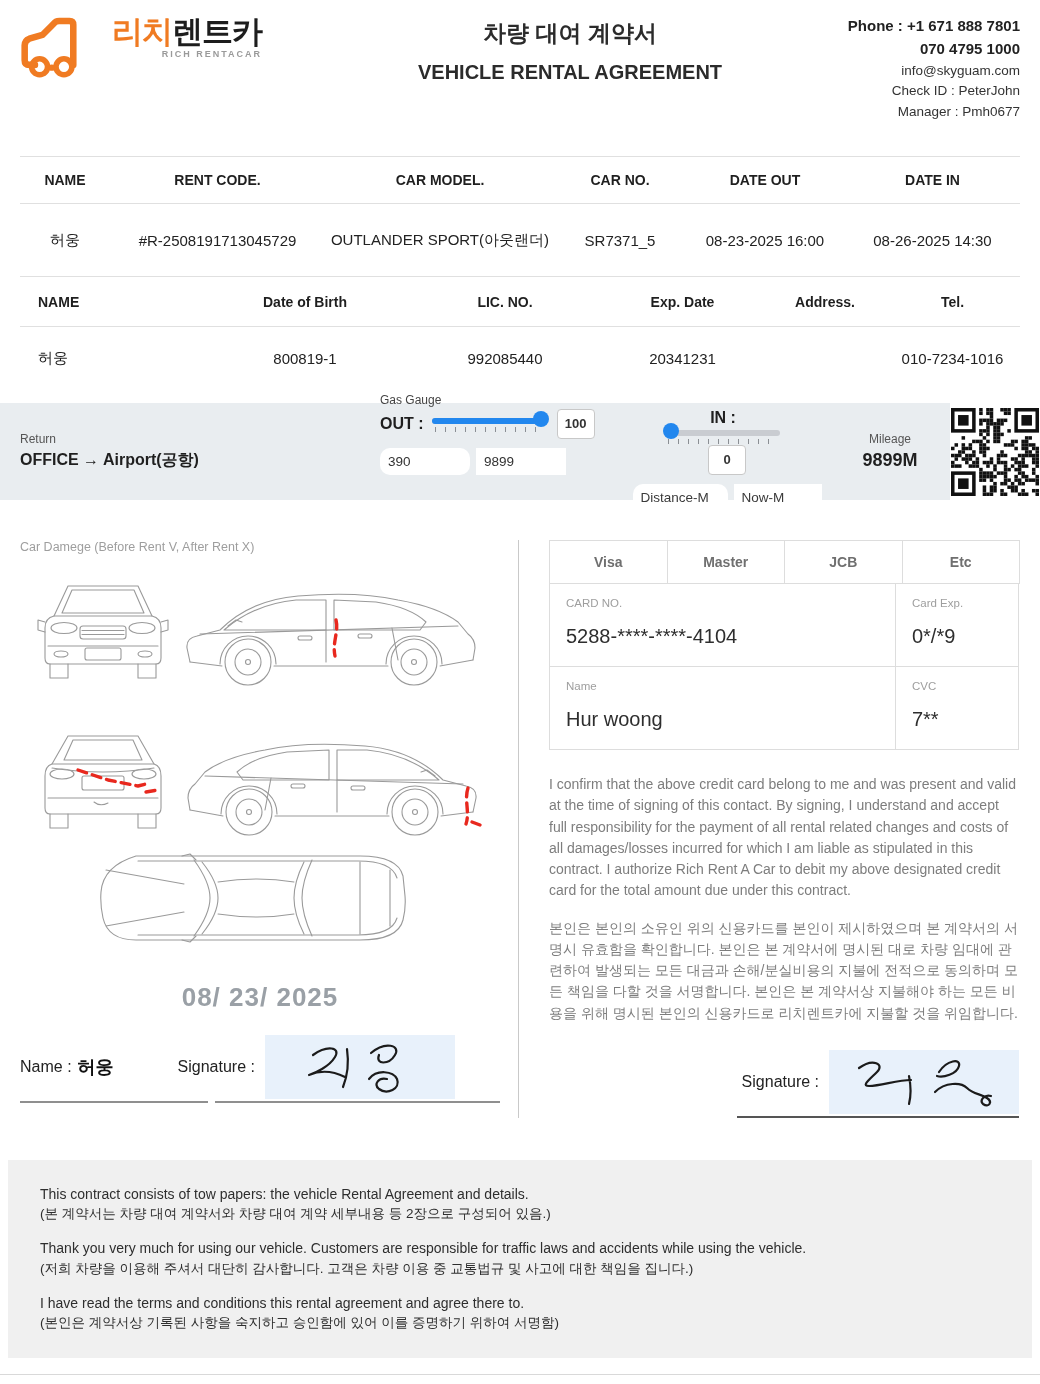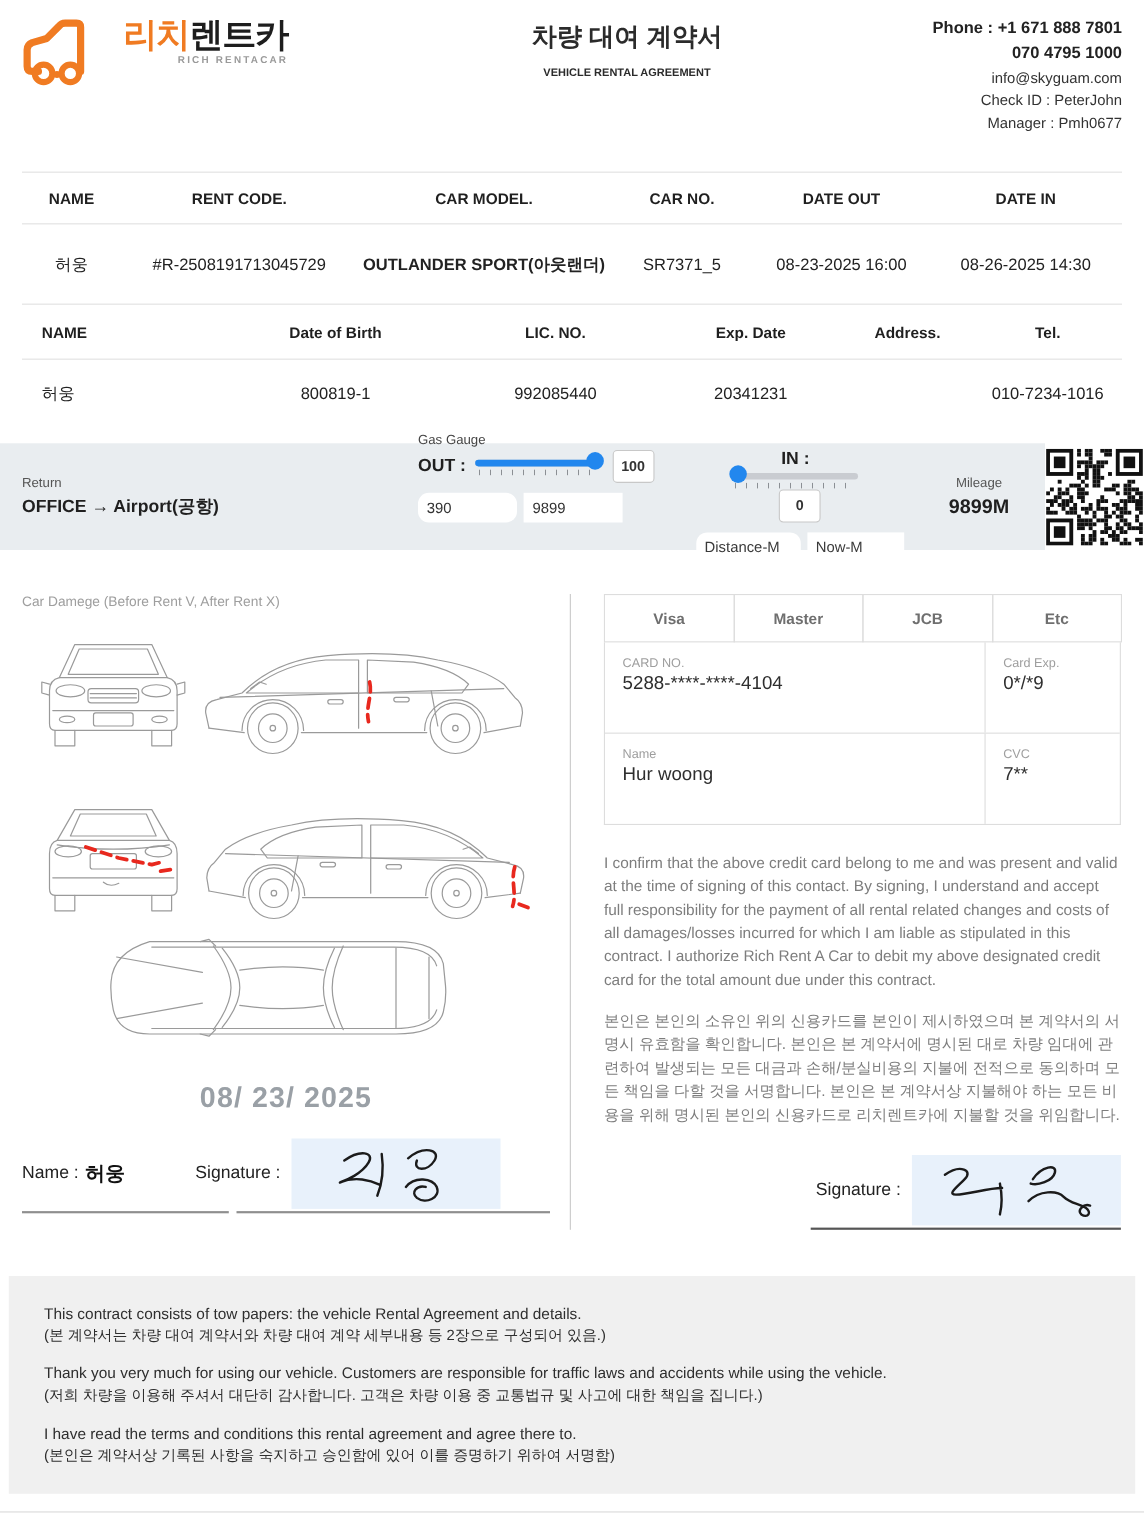--- a/index.html
+++ b/index.html
@@ -11,33 +11,33 @@
   .header { display:flex; padding:12px 20px 0 20px; height:156px; }
   .logo-wrap { width:330px; display:flex; align-items:flex-start; padding-top:4px; }
   .logo-mark { flex:0 0 auto; margin-right:6px; }
   .logo-text { line-height:1; }
   .logo-kr { font-size:31px; font-weight:bold; letter-spacing:-1px; }
   .logo-kr .orange { color:#f07b22; }
   .logo-kr .black { color:#1d1d1d; }
   .logo-en { font-size:9px; color:#9a9a9a; letter-spacing:2px; text-align:right; margin-top:3px; font-weight:bold; }
   .titles { flex:1; text-align:center; padding-top:6px; }
   .title-kr { font-size:23px; font-weight:bold; color:#2b2b2b; }
-  .title-en { font-size:10px; font-weight:bold; color:#2b2b2b; margin-top:12px; }
+  .title-en { font-size:20px; font-weight:bold; color:#2b2b2b; margin-top:12px; }
   .contact { width:230px; text-align:right; font-size:13.5px; color:#333; line-height:1.55; padding-top:2px; }
   .contact .strong { font-size:15px; font-weight:bold; color:#222; }
 
   
   .tbl { margin:0 20px; }
   .tbl-row { display:flex; align-items:center; }
   .tbl-cell { text-align:center; font-size:15px; color:#222; padding:0 4px; overflow:hidden; }
   .tbl-head .tbl-cell { font-weight:bold; font-size:14px; color:#1f1f1f; }
   .t1 { border-top:1px solid #e0e0e0; }
   .t1 .tbl-head { height:47px; border-bottom:1px solid #e0e0e0; }
   .t1 .tbl-data { height:72px; }
-  .c1-0{width:9%;} .c1-1{width:21.5%;} .c1-2{width:23%;font-weight:bold;} .c1-3{width:13%;} .c1-4{width:16%;} .c1-5{width:17.5%;}
+  .c1-0{width:9%;} .c1-1{width:21.5%;} .c1-2{width:23%;} .c1-3{width:13%;} .c1-4{width:16%;} .c1-5{width:17.5%;}
   .t2 { border-top:1px solid #e0e0e0; }
   .t2 .tbl-head { height:50px; border-bottom:1px solid #e0e0e0; }
   .t2 .tbl-data { height:62px; }
   .c2-0{width:18%; text-align:left; padding-left:18px;} .c2-1{width:21%;} .c2-2{width:19%;} .c2-3{width:16.5%;} .c2-4{width:12%;} .c2-5{width:13.5%;}
 
   
   .band-wrap { display:flex; margin-top:14px; height:97px; }
   .band { flex:1; background:#e9edf0; display:flex; align-items:center; padding:0 0 0 20px; }
   .return-block { width:360px; }
   .return-label { font-size:12px; color:#555; margin-bottom:4px; }
@@ -97,21 +97,21 @@
   .card-table { width:470px; font-size:14px; }
   .ct-head { display:grid; grid-template-columns:repeat(4,1fr); }
   .ct-head .ct-cell { border:1px solid #ddd; margin-right:-1px; height:44px; display:flex; align-items:center; justify-content:center;
     font-weight:bold; color:#6f6f6f; cursor:pointer; }
   .ct-body { border:1px solid #ddd; border-top:none; }
   .ct-row { display:grid; grid-template-columns:3fr 1.07fr; }
   .ct-row + .ct-row { border-top:1px solid #ddd; }
   .ct-field { padding:13px 16px 15px 16px; min-height:82px; }
   .ct-field + .ct-field { border-left:1px solid #ddd; }
   .ct-label { font-size:11.5px; color:#9e9e9e; }
-  .ct-value { font-size:17px; color:#2e2e2e; margin-top:2px; }
+  .ct-value { font-size:20px; color:#2e2e2e; margin-top:16px; }
 
   .confirm { font-size:14px; color:#7d7d7d; line-height:1.52; margin-top:24px; width:470px; }
   .confirm.kr { margin-top:16px; }
   .right-sign { width:470px; margin-top:26px; }
   .right-sign .row { display:flex; align-items:center; justify-content:flex-end; }
   .right-sign .ul { border-top:2px solid #555; width:282px; margin-left:188px; margin-top:2px; }
 
   
   .notes { margin:42px 8px 0 8px; background:#f0f0f0; padding:24px 32px; }
   .note { margin-bottom:14px; }

